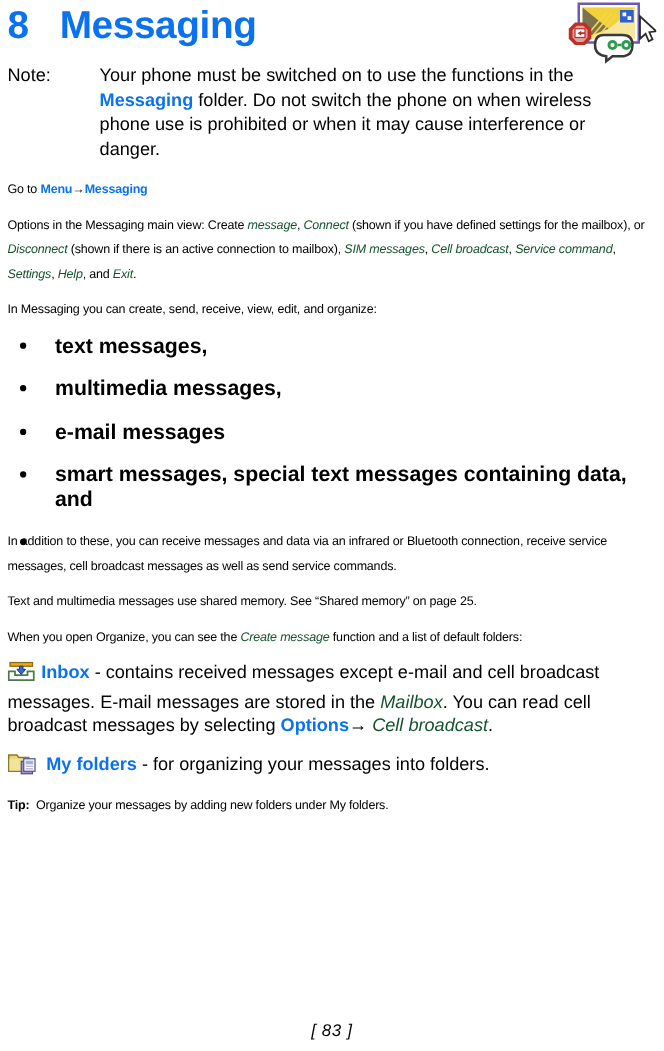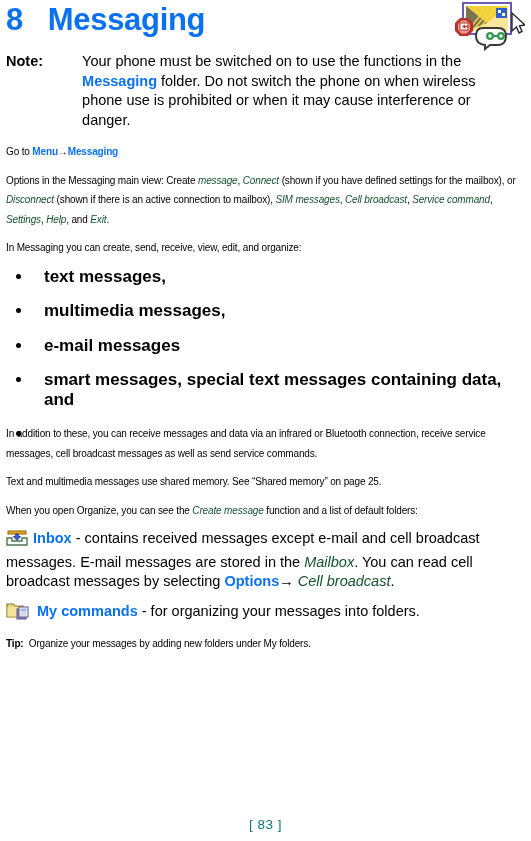--- a/index.html
+++ b/index.html
@@ -64,21 +64,21 @@
     text-align: left;
     letter-spacing: -0.15px;
   }
   .note-block {
     display: flex;
     margin: 14px 0 12px 0;
   }
   .note-label {
     font-size: 14.5px;
     line-height: 19.5px;
-    font-weight: bold;
+    font-weight: normal;
     flex: 0 0 auto;
     padding-right: 9px;
   }
   .note-body {
     font-size: 14.5px;
     line-height: 19.5px;
     flex: 1 1 auto;
     max-width: 400px;
     margin-left: 30px;
   }
@@ -126,23 +126,24 @@
     margin-right: 5px;
   }
 
   
   .footer {
     position: absolute;
     left: 0;
     right: 0;
     bottom: 9px;
     text-align: center;
-    color: #0f766e;
+    color: #000000;
     font-size: 13.5px;
     letter-spacing: 0.5px;
+    font-style: italic;
   }
 </style>
 </head>
 <body>
 
 <div class="page">
 
   <div class="chapter-head">
     <span class="chapter-num">8</span>
     <span class="chapter-title">Messaging</span>
@@ -216,19 +217,19 @@
         </svg></span><span class="blue-b">Inbox</span><span> - </span><span>contains received messages except e-mail and cell broadcast messages. E-mail messages are stored in the </span><span class="blue-it">Mailbox</span><span>. You can read cell broadcast messages by selecting </span><span class="blue-b">Options</span><span class="b">→</span><span class="blue-it"> Cell broadcast</span><span>.</span></p>
 
   <p class="folder-para"><span class="inline-icon"><svg width="26" height="19" viewBox="0 0 26 19" xmlns="http://www.w3.org/2000/svg">
           <path d="M1 3 L1 16 L17 16 L17 5 L9 5 L7.5 3 Z" fill="#e8d77a" stroke="#8a7a2a" stroke-width="1.2"></path>
           <rect x="1.5" y="6" width="15" height="9.5" fill="#f2e39a"></rect>
           <rect x="11" y="8" width="9" height="10" fill="#9a92c8" stroke="#5a5286" stroke-width="1"></rect>
           <rect x="13" y="6" width="9" height="10" fill="#ffffff" stroke="#5a5286" stroke-width="1"></rect>
           <rect x="14.5" y="7.5" width="6" height="3" fill="#9ab4e0"></rect>
           <rect x="14.5" y="11.5" width="6" height="1" fill="#b8b0d8"></rect>
           <rect x="14.5" y="13.5" width="6" height="1" fill="#b8b0d8"></rect>
-        </svg></span><span class="blue-b">My commands</span><span> - for organizing your messages into folders.</span></p>
+        </svg></span><span class="blue-b">My folders</span><span> - for organizing your messages into folders.</span></p>
 
   <p class="body"><span class="b">Tip:</span><span>&nbsp; </span><span>Organize your messages by adding new folders under My folders.</span></p>
 
   <div class="footer">[ 83 ]</div>
 
 </div>
 
 </body></html>

